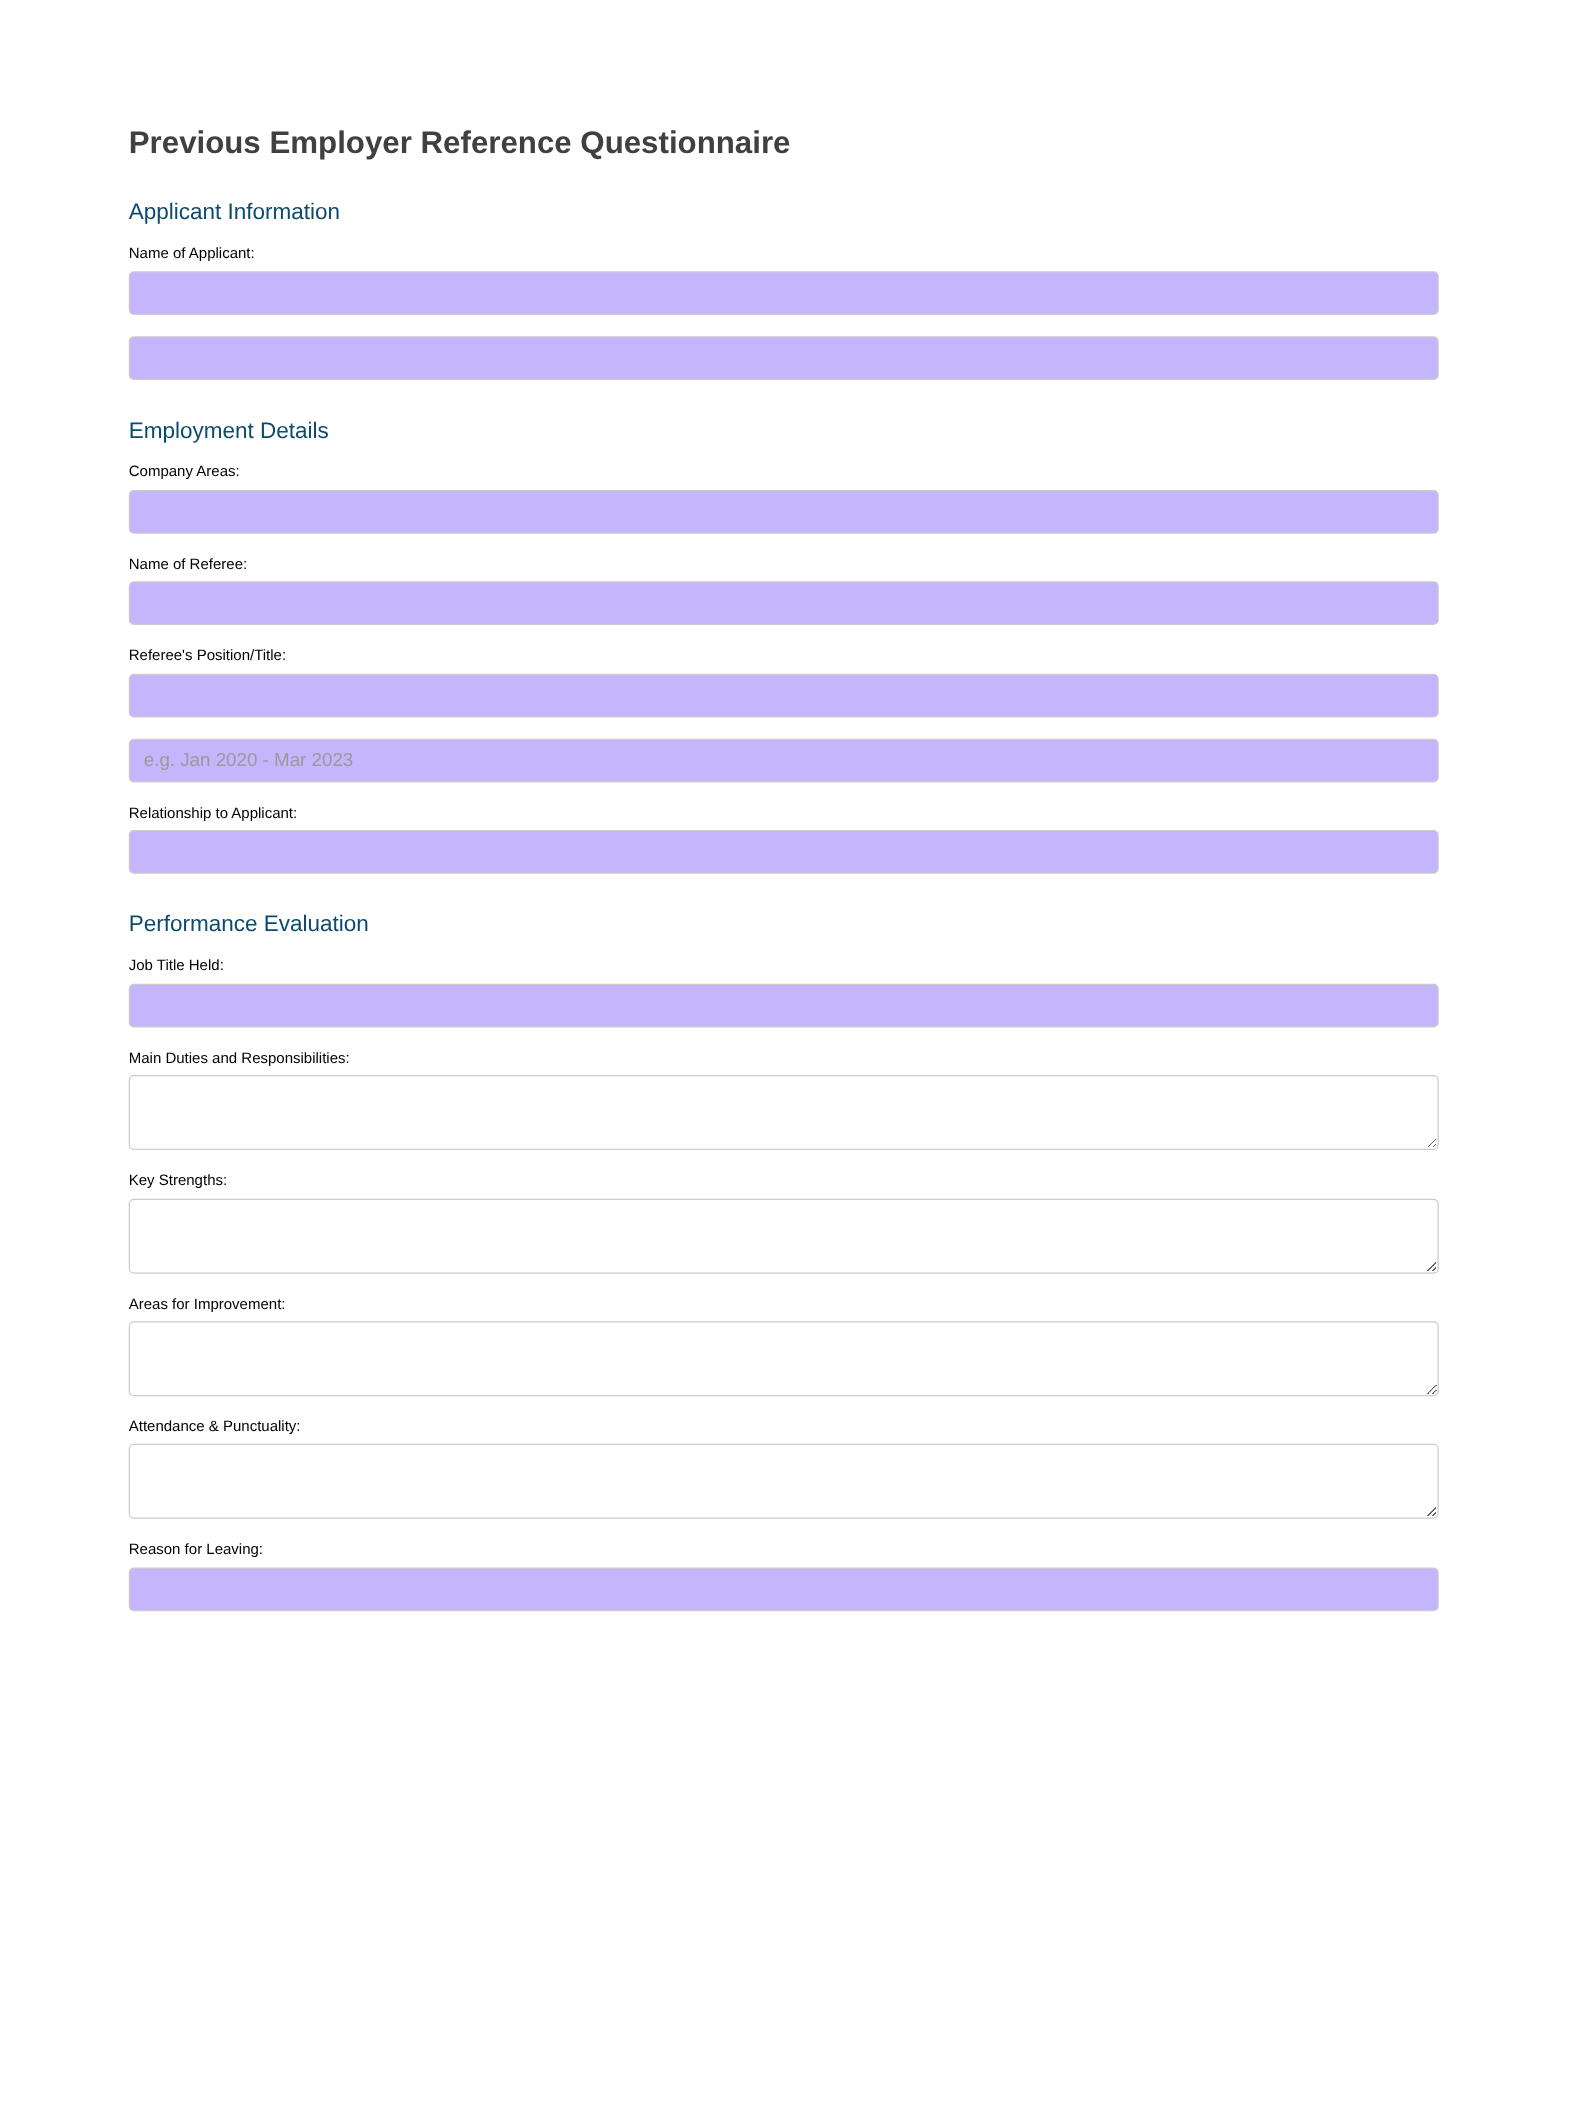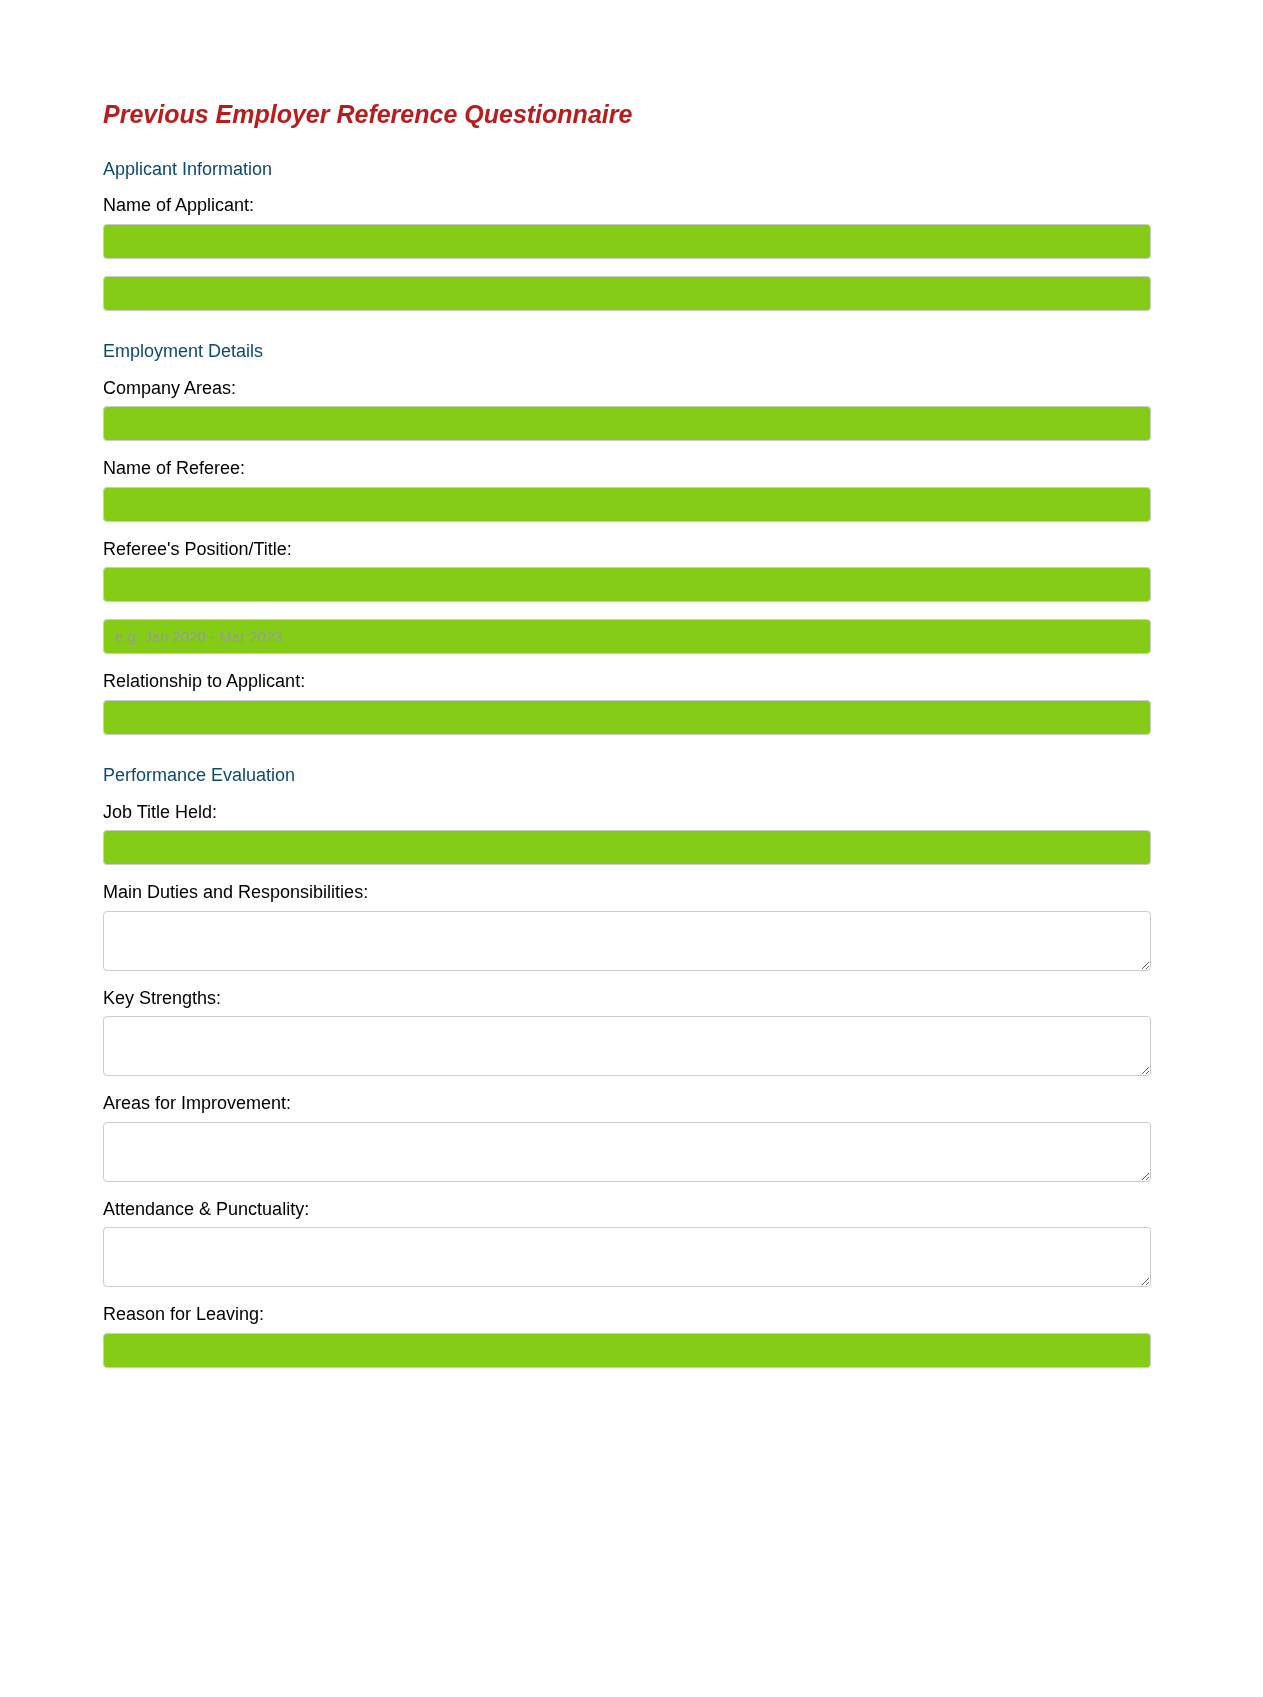--- a/index.html
+++ b/index.html
@@ -16,55 +16,54 @@
   .page {
     box-sizing: content-box;
     width: 1048px;
     padding: 100px 0 40px 103px;
   }
   .page-title {
     font-size: 25px;
     font-weight: 700;
     line-height: 1.15;
     margin: 0 0 24px 0;
-    color: #b91c1c;
-    font-style: italic;
+    color: #404040;
   }
   .section {
     margin: 0;
   }
   .section-heading {
     font-size: 18px;
     font-weight: 400;
     line-height: 1.2;
     margin: 30px 0 15px 0;
     color: #0c4a6e;
   }
   .field {
     margin: 0 0 17px 0;
   }
   .field-label {
     display: block;
-    font-size: 18px;
+    font-size: 12px;
     line-height: 1.2;
     margin: 0 0 7px 0;
     color: #000000;
   }
   .text-input {
     display: block;
     box-sizing: border-box;
     width: 100%;
     height: 35px;
     border: 1px solid #cccccc;
     border-radius: 4px;
     padding: 0 11px;
     font-family: "Liberation Sans", sans-serif;
     font-size: 15px;
     color: #000000;
-    background: #84cc16;
+    background: #c4b5fd;
     outline: none;
   }
   .text-area {
     display: block;
     box-sizing: border-box;
     width: 100%;
     height: 60px;
     border: 1px solid #cccccc;
     border-radius: 4px;
     padding: 8px 11px;

